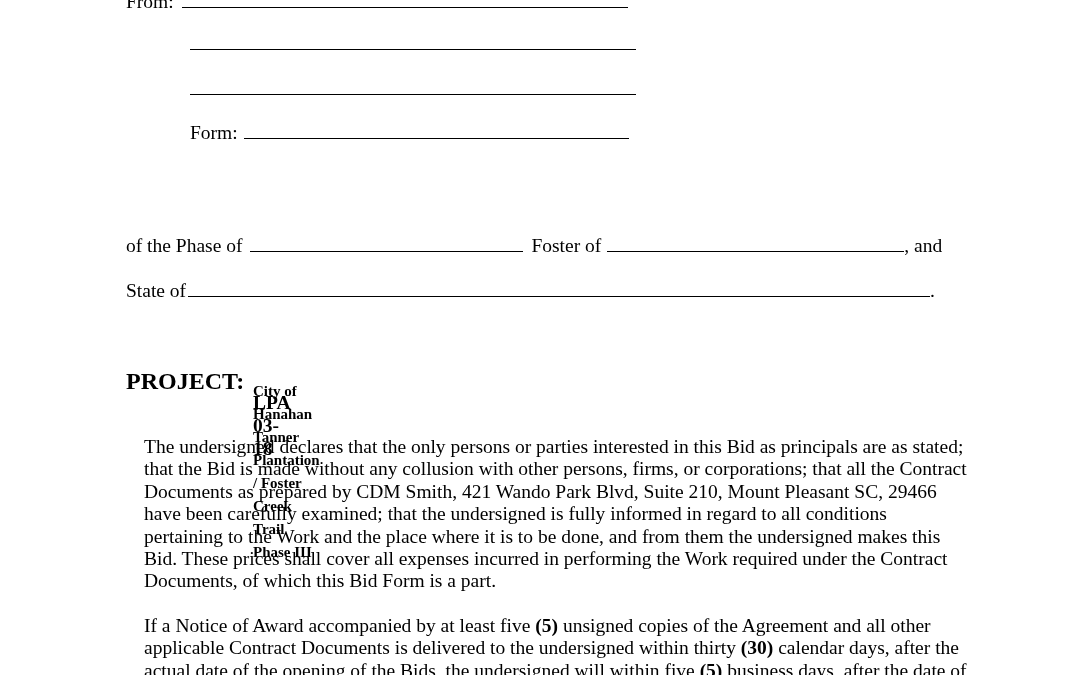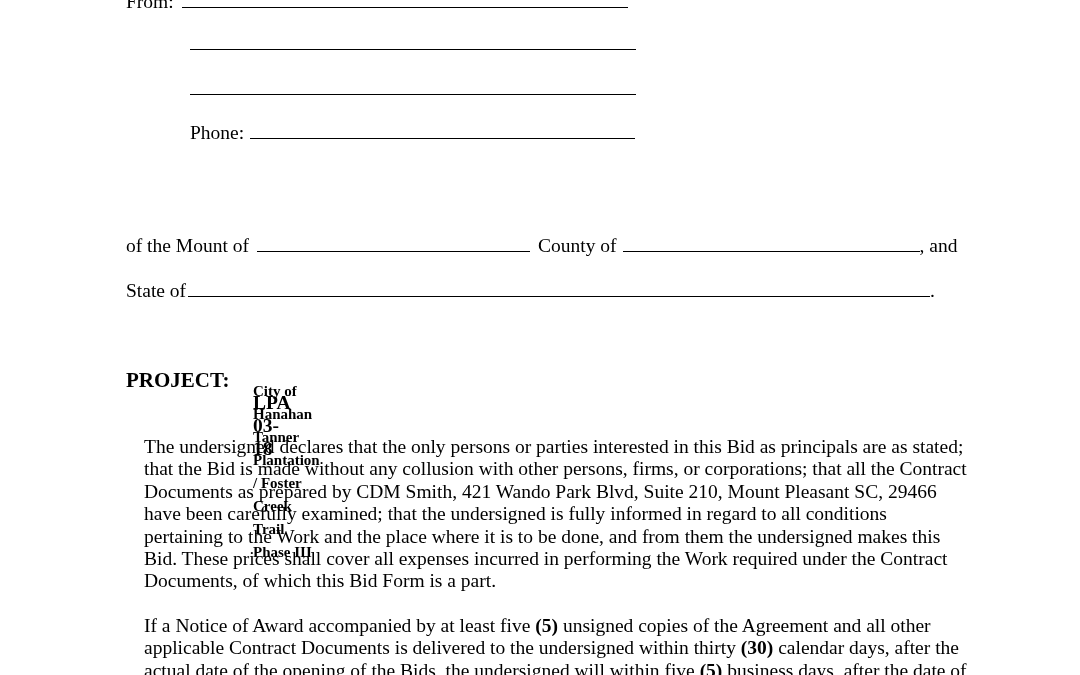--- a/index.html
+++ b/index.html
@@ -59,21 +59,21 @@
   #project-block {
     position: absolute;
     left: 126px;
     top: 368px;
   }
   #project-block .proj-label {
     position: absolute;
     left: 0;
     top: 0;
     font-weight: bold;
-    font-size: 21px;
+    font-size: 24px;
   }
   #project-block .proj-name {
     position: absolute;
     left: 127px;
     top: 12px;
     font-weight: bold;
     font-size: 15px;
     line-height: 23px;
   }
   #project-block .proj-code {
@@ -109,26 +109,26 @@
 
   <div class="blank-row" style="top:36px;">
     <span class="rule" style="width:446px;"></span>
   </div>
 
   <div class="blank-row" style="top:81px;">
     <span class="rule" style="width:446px;"></span>
   </div>
 
   <div class="blank-row" style="top:122px;">
-    <span class="label">Phone:</span><span class="rule" style="width:385px;margin-left:6px;"></span>
+    <span class="label">Form:</span><span class="rule" style="width:385px;margin-left:6px;"></span>
   </div>
 
 
   <div class="line" id="city-row">
-    <span>of the Mount of</span><span class="rule" style="width:273px;margin-left:8px;"></span><span style="margin-left:8px;">County of</span><span class="rule" style="width:297px;margin-left:6px;"></span><span>, and</span>
+    <span>of the Phase of</span><span class="rule" style="width:273px;margin-left:8px;"></span><span style="margin-left:8px;">Foster of</span><span class="rule" style="width:297px;margin-left:6px;"></span><span>, and</span>
   </div>
 
   <div class="line" id="state-row">
     <span>State of</span><span class="rule" style="width:742px;margin-left:2px;"></span><span>.</span>
   </div>
 
   <div id="project-block">
     <span class="proj-label">PROJECT:</span>
     <span class="proj-name">City of Hanahan Tanner Plantation / Foster Creek Trail Phase III</span>
     <span class="proj-code">LPA 03-18</span>

